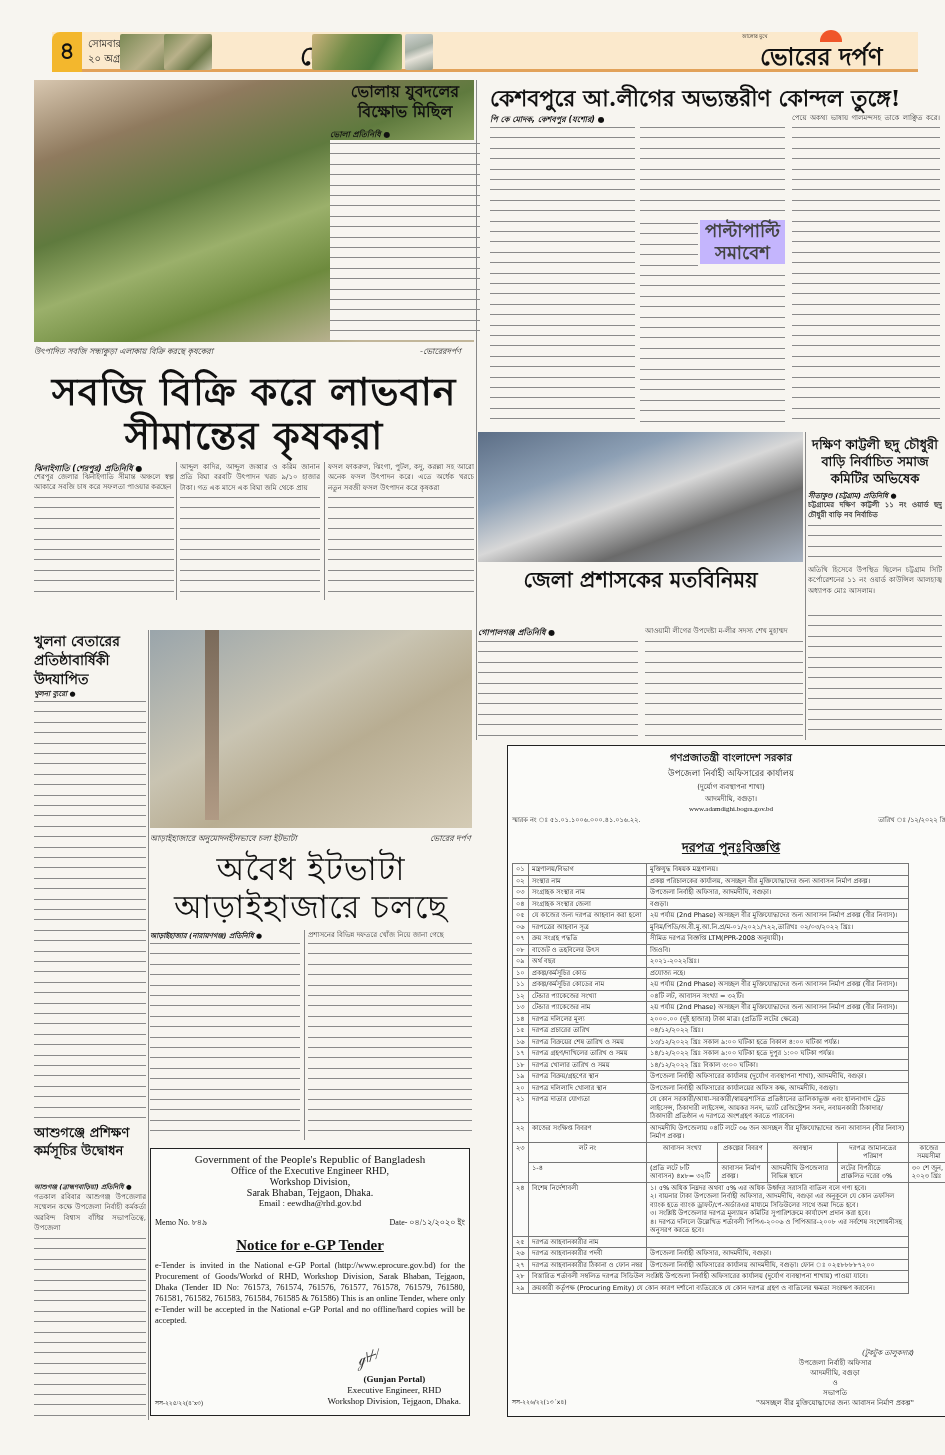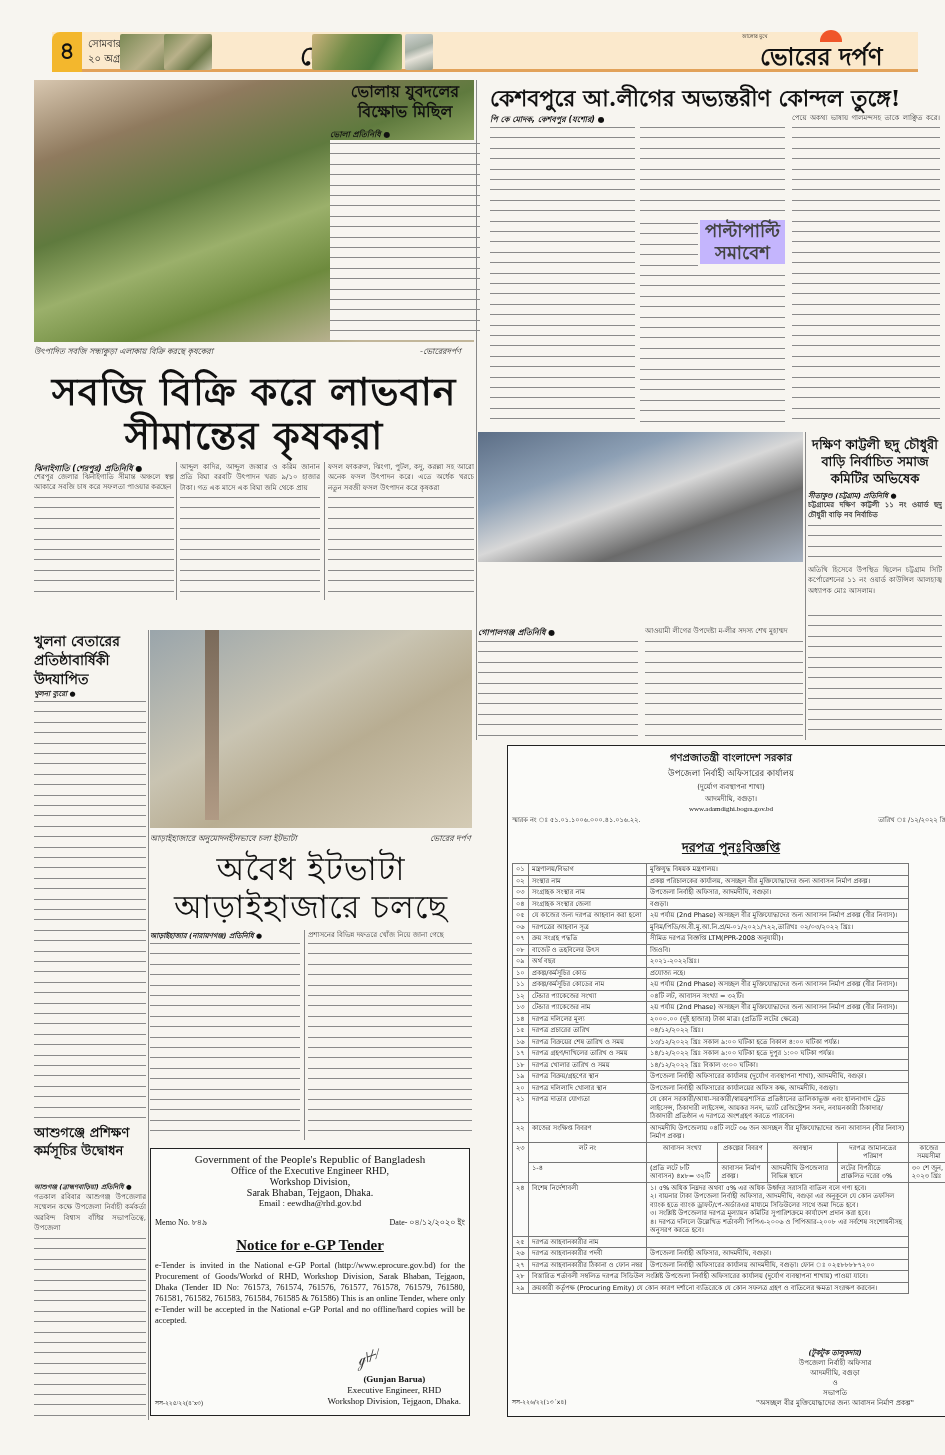--- a/index.html
+++ b/index.html
@@ -75,20 +75,21 @@
   <div>পাল্টাপাল্টি</div>
   <div>সমাবেশ</div>
 </div>
 <div class="abs col" style="left:640px;top:220px;width:58px;height:50px;"></div>
 <div class="abs col" style="left:640px;top:272px;width:145px;height:152px;"></div>
 <div class="abs body-text" style="left:792px;top:113px;width:148px;">পেয়ে অকথ্য ভাষায় গালমন্দসহ তাকে লাঞ্ছিত করে। এ</div>
 <div class="abs col" style="left:792px;top:124px;width:148px;height:300px;"></div>
 
 <div class="abs photo4" style="left:478px;top:432px;width:325px;height:130px;"></div>
 <div class="abs hd-med" style="left:478px;top:566px;width:325px;text-align:center;font-size:21px;">
+  <div>জেলা প্রশাসকের মতবিনিময়</div>
 </div>
 <div class="abs byline" style="left:478px;top:626px;">গোপালগঞ্জ প্রতিনিধি ●</div>
 <div class="abs col" style="left:478px;top:638px;width:160px;height:100px;"></div>
 <div class="abs body-text" style="left:645px;top:626px;width:158px;">আওয়ামী লীগের উপদেষ্টা ম-লীর সদস্য শেখ মুহাম্মদ</div>
 <div class="abs col" style="left:645px;top:638px;width:158px;height:100px;"></div>
 
 <div class="abs hd-small" style="left:808px;top:436px;width:134px;text-align:center;font-size:13px;line-height:17px;">দক্ষিণ কাট্টলী ছদু চৌধুরী বাড়ি নির্বাচিত সমাজ কমিটির অভিষেক</div>
 <div class="abs byline" style="left:808px;top:490px;font-size:7px;">সীতাকুণ্ড (চট্টগ্রাম) প্রতিনিধি ●</div>
 <div class="abs body-text" style="left:808px;top:500px;width:134px;font-weight:bold;">চট্টগ্রামের দক্ষিণ কাট্টলী ১১ নং ওয়ার্ড ছদু চৌধুরী বাড়ি নব নির্বাচিত</div>
 <div class="abs col" style="left:808px;top:522px;width:134px;height:40px;"></div>
@@ -124,21 +125,21 @@
   <div style="font-size:10px;">Sarak Bhaban, Tejgaon, Dhaka.</div>
   <div style="font-size:9px;">Email : eewdha@rhd.gov.bd</div>
   <div style="display:flex;justify-content:space-between;font-size:8px;padding:8px 4px 0;">
     <span>Memo No. ৮৪৯</span>
     <span>Date- ০৪/১২/২০২০ ইং</span>
   </div>
   <div style="font-size:15px;font-weight:bold;text-decoration:underline;margin:8px 0 6px;">Notice for e-GP Tender</div>
   <div style="font-size:8.5px;text-align:justify;padding:0 4px;line-height:11px;">e-Tender is invited in the National e-GP Portal (http://www.eprocure.gov.bd) for the Procurement of Goods/Workd of RHD, Workshop Division, Sarak Bhaban, Tejgaon, Dhaka (Tender ID No: 761573, 761574, 761576, 761577, 761578, 761579, 761580, 761581, 761582, 761583, 761584, 761585 &amp; 761586) This is an online Tender, where only e-Tender will be accepted in the National e-GP Portal and no offline/hard copies will be accepted.</div>
   <div style="position:absolute;right:90px;top:198px;font:italic 14px 'Liberation Serif',serif;transform:rotate(-20deg);color:#333;">ℊ⊬⁄</div>
   <div style="position:absolute;right:8px;top:225px;text-align:center;font-size:9px;line-height:11px;">
-    <div style="font-weight:bold;">(Gunjan Barua)</div>
+    <div style="font-weight:bold;">(Gunjan Portal)</div>
     <div>Executive Engineer, RHD</div>
     <div>Workshop Division, Tejgaon, Dhaka.</div>
   </div>
   <div style="position:absolute;left:4px;bottom:6px;font-size:6px;">সস-২২৫/২২(৪´x৩)</div>
 </div>
 
 <div class="abs box" style="left:507px;top:745px;width:448px;height:672px;">
   <div style="text-align:center;padding-top:4px;">
     <div style="font-size:10px;font-weight:bold;">গণপ্রজাতন্ত্রী বাংলাদেশ সরকার</div>
     <div style="font-size:8.5px;">উপজেলা নির্বাহী অফিসারের কার্যালয়</div>
@@ -305,27 +306,27 @@
             <td>২৭</td>
             <td>দরপত্র আহবানকারীর ঠিকানা ও ফোন নম্বর</td>
             <td colspan="4">উপজেলা নির্বাহী অফিসারের কার্যালয় আদমদীঘি, বগুড়া। ফোন ঃ ০২৫৮৮৮৮৭২০০</td>
           </tr>
           <tr>
             <td>২৮</td>
             <td colspan="5">বিস্তারিত শর্তাবলী সম্বলিত দরপত্র সিডিউল সংশ্লিষ্ট উপজেলা নির্বাহী অফিসারের কার্যালয় (দুর্যোগ ব্যবস্থাপনা শাখায়) পাওয়া যাবে।</td>
           </tr>
           <tr>
             <td>২৯</td>
-            <td colspan="5">ক্রয়কারী কর্তৃপক্ষ (Procuring Emity) যে কোন কারণ দর্শানো ব্যতিরেকে যে কোন সফলত্র গ্রহণ ও বাতিলের ক্ষমতা সংরক্ষণ করবেন।</td>
+            <td colspan="5">ক্রয়কারী কর্তৃপক্ষ (Procuring Emity) যে কোন কারণ দর্শানো ব্যতিরেকে যে কোন দরপত্র গ্রহণ ও বাতিলের ক্ষমতা সংরক্ষণ করবেন।</td>
           </tr>
         </tbody>
     </table>
   </div>
   <div style="position:absolute;right:40px;bottom:8px;text-align:center;font-size:7px;line-height:10px;">
-    <div style="font-weight:bold;font-style:italic;">(টুকটুক তালুকদার)</div>
+    <div style="font-weight:normal;font-style:italic;text-align:right;">(টুকটুক তালুকদার)</div>
     <div>উপজেলা নির্বাহী অফিসার</div>
     <div>আদমদীঘি, বগুড়া</div>
     <div>ও</div>
     <div>সভাপতি</div>
     <div>"অসচ্ছল বীর মুক্তিযোদ্ধাদের জন্য আবাসন নির্মাণ প্রকল্প"</div>
   </div>
   <div style="position:absolute;left:4px;bottom:8px;font-size:6px;">সস-২২৬/২২(১৩´x৪)</div>
 </div>
 
 <div class="abs vline" style="left:176px;top:462px;height:138px;"></div>

